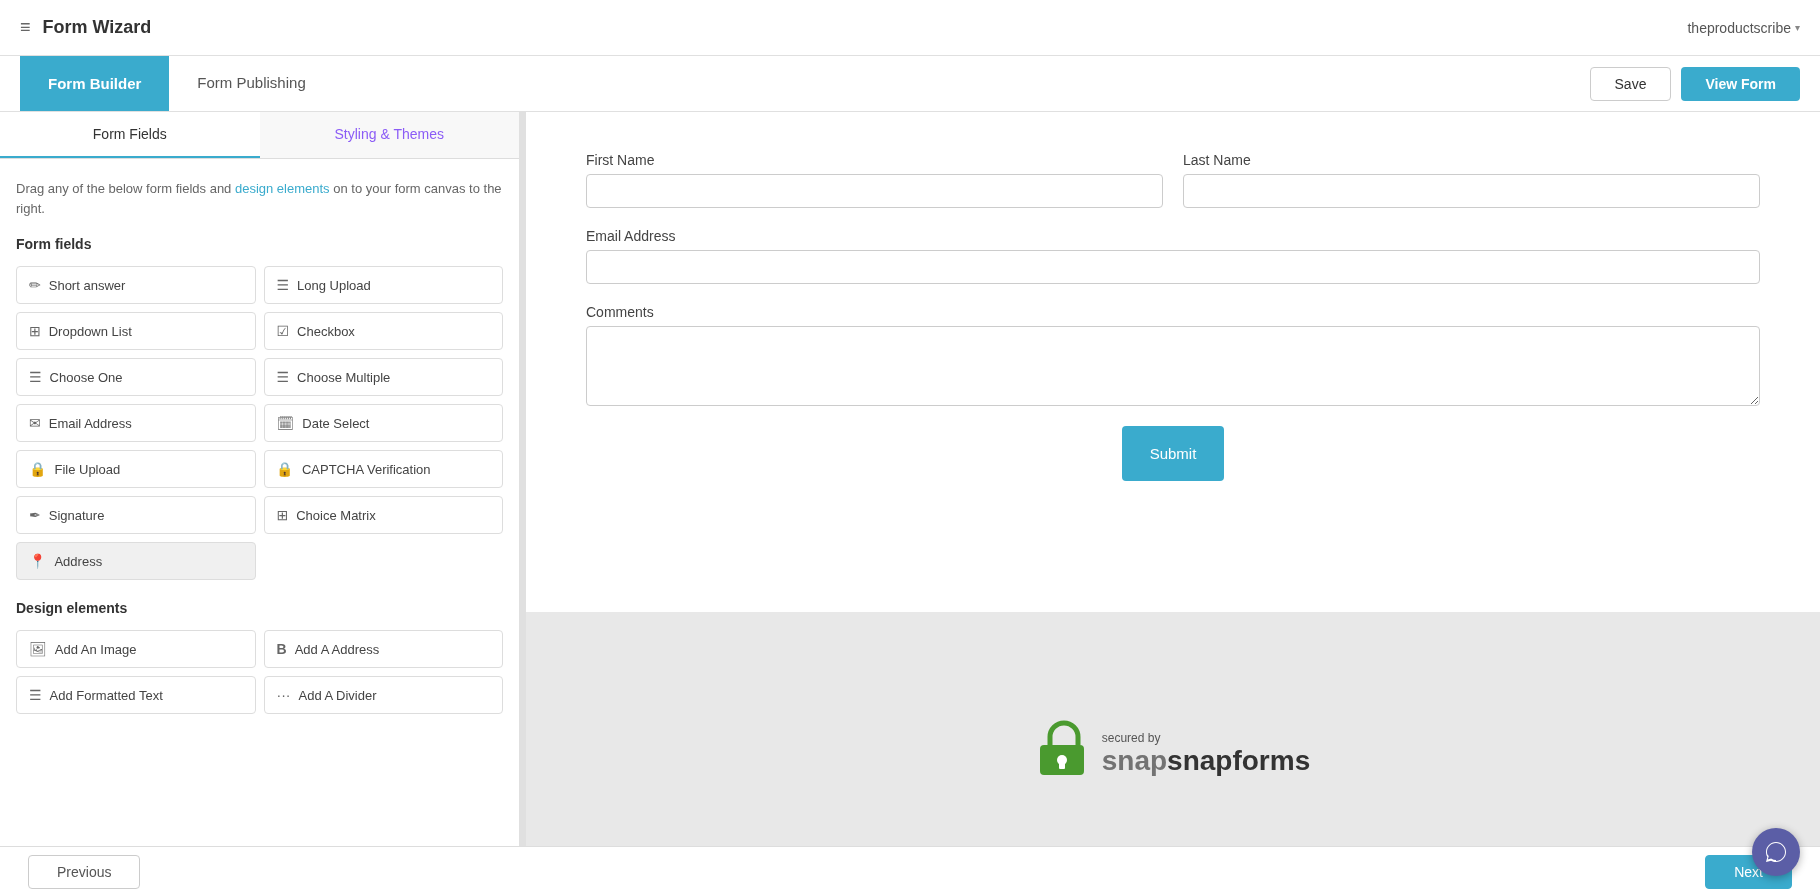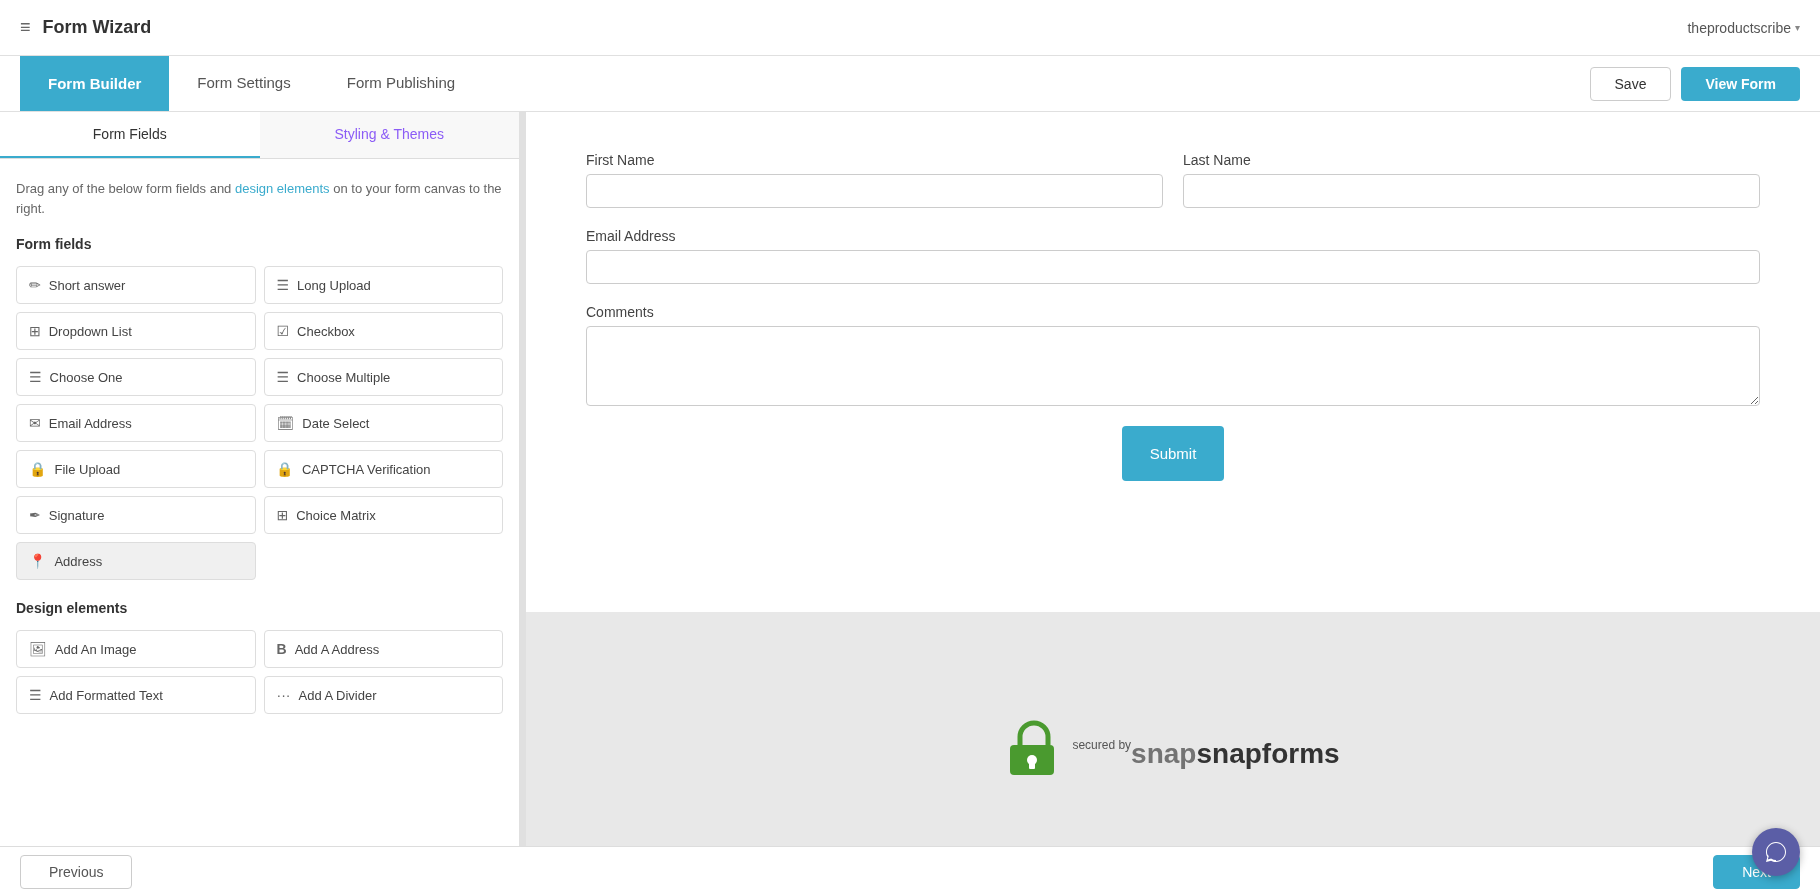--- a/index.html
+++ b/index.html
@@ -94,21 +94,21 @@
       background: #3aabcd; color: #fff; border: none;
       padding: 19px 28px; border-radius: 4px; font-size: 15px;
       cursor: pointer; display: block; margin: 10px auto 0;
     }
 
     
     .snapforms-footer {
       background: #e8e8e8; padding: 40px; display: flex;
       justify-content: center; align-items: center; gap: 14px; flex: 1;
     }
-    .snapforms-text { display: flex; flex-direction: row; }
+    .snapforms-text { display: flex; flex-direction: column; }
     .snapforms-secured { font-size: 12px; color: #555; }
     .snapforms-brand { font-size: 28px; font-weight: 700; color: #333; }
     .snapforms-brand span { color: #4a9a2f; }
 
     
     .chat-bubble {
       position: fixed; bottom: 20px; right: 20px;
       width: 48px; height: 48px; border-radius: 50%;
       background: #5b5ea6; display: flex; align-items: center;
       justify-content: center; cursor: pointer; color: #fff; font-size: 22px;
@@ -121,21 +121,21 @@
 
     
     .panel-divider {
       width: 6px; background: #e0e0e0; flex-shrink: 0; cursor: col-resize;
     }
 
     
     .bottom-nav {
       position: fixed; bottom: 0; left: 0; right: 0;
       background: #fff; border-top: 1px solid #ddd;
-      display: flex; justify-content: space-between; padding: 10px 20px;
+      display: flex; justify-content: space-between; padding: 10px 28px;
       height: 50px; align-items: center;
     }
     .btn-prev, .btn-next {
       padding: 8px 28px; border-radius: 4px; border: 1px solid #ccc;
       background: #fff; color: #555; font-size: 14px; cursor: pointer;
     }
     .btn-next { background: #3aabcd; color: #fff; border-color: #3aabcd; }
   </style>
 </head>
 <body>
@@ -147,21 +147,20 @@
   </div>
   <div class="top-bar-right">
     <span>theproductscribe</span>
     <span class="dropdown-arrow">▾</span>
   </div>
 </div>
 
 <div class="nav-tabs">
   <div class="nav-tabs-center">
     <a class="nav-tab active">Form Builder</a>
-    <a class="nav-tab">Form Settings</a>
     <a class="nav-tab">Form Publishing</a>
   </div>
   <div class="nav-tabs-right">
     <button class="btn-save">Save</button>
     <button class="btn-view-form">View Form</button>
   </div>
 </div>
 
 <div class="main-layout">
 

